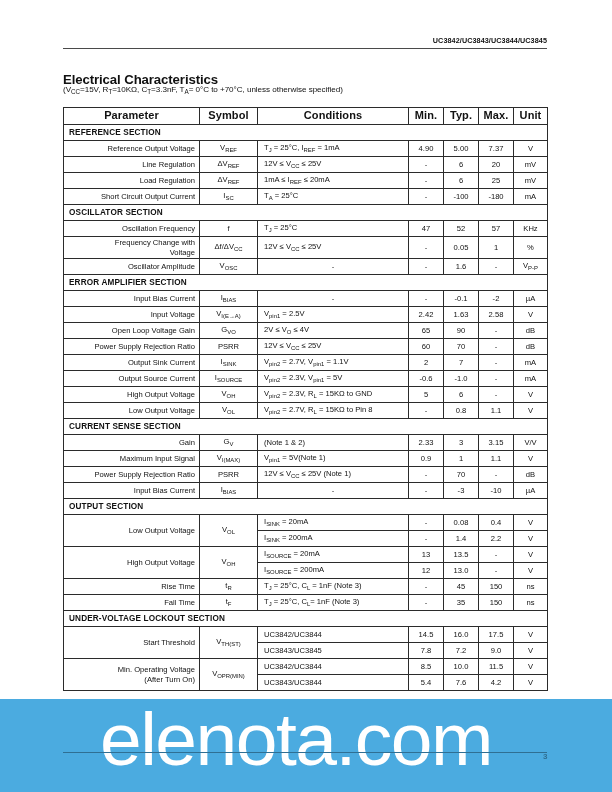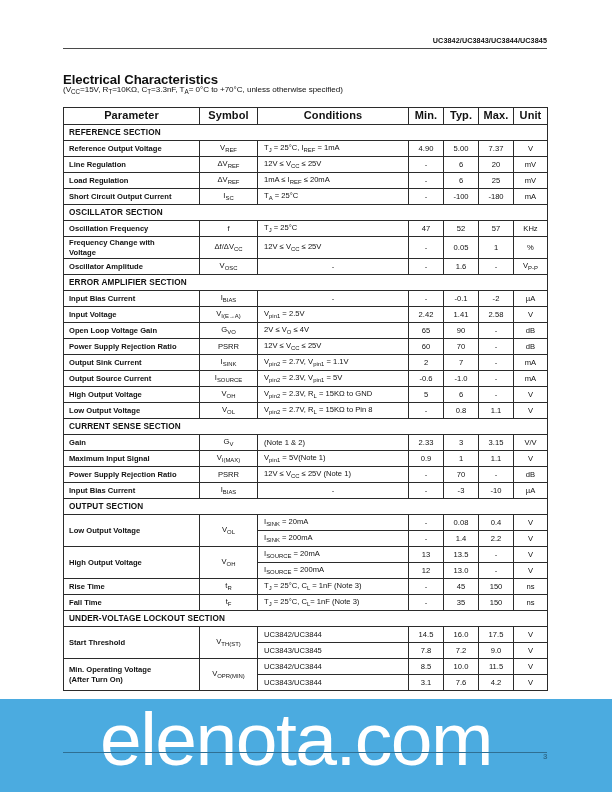--- a/index.html
+++ b/index.html
@@ -92,21 +92,21 @@
   col.c-max     { width: 35px;  }
   col.c-unit    { width: 34px;  }
 
   .row-section td {
     font-weight: bold;
     font-size: 8.2px;
     letter-spacing: 0.15px;
     height: 15px;
     padding-left: 5px;
   }
-  td.param   { text-align: left;  padding-left: 5px; font-weight: bold; }
+  td.param   { text-align: right;  padding-left: 5px; }
   td.symbol  { text-align: center; }
   td.cond    { text-align: left;  padding-left: 6px; }
   td.cond.ctr{ text-align: center; padding-left: 4px;}
   td.num     { text-align: center; }
   td.unit    { text-align: center; }
 
   sub {
     font-size: 0.78em;
     vertical-align: baseline;
     position: relative;
@@ -275,21 +275,21 @@
       <td class="num">-</td>
       <td class="num">-0.1</td>
       <td class="num">-2</td>
       <td class="unit">µA</td>
     </tr>
     <tr>
       <td class="param">Input Voltage</td>
       <td class="symbol">V<sub>I(E→A)</sub></td>
       <td class="cond">V<sub>pin1</sub> = 2.5V</td>
       <td class="num">2.42</td>
-      <td class="num">1.41</td>
+      <td class="num">1.63</td>
       <td class="num">2.58</td>
       <td class="unit">V</td>
     </tr>
     <tr>
       <td class="param">Open Loop Voltage Gain</td>
       <td class="symbol">G<sub>VO</sub></td>
       <td class="cond">2V ≤ V<sub>O</sub> ≤ 4V</td>
       <td class="num">65</td>
       <td class="num">90</td>
       <td class="num">-</td>
@@ -458,21 +458,21 @@
       <td class="param two-line" rowspan="2">Min. Operating Voltage<br>(After Turn On)</td>
       <td class="symbol" rowspan="2">V<sub>OPR(MIN)</sub></td>
       <td class="cond">UC3842/UC3844</td>
       <td class="num">8.5</td>
       <td class="num">10.0</td>
       <td class="num">11.5</td>
       <td class="unit">V</td>
     </tr>
     <tr>
       <td class="cond">UC3843/UC3844</td>
-      <td class="num">3.1</td>
+      <td class="num">5.4</td>
       <td class="num">7.6</td>
       <td class="num">4.2</td>
       <td class="unit">V</td>
     </tr>
 
   </tbody>
 </table>
 
 <div class="watermark-band"></div>
 <div class="watermark-text">elenota.com</div>

